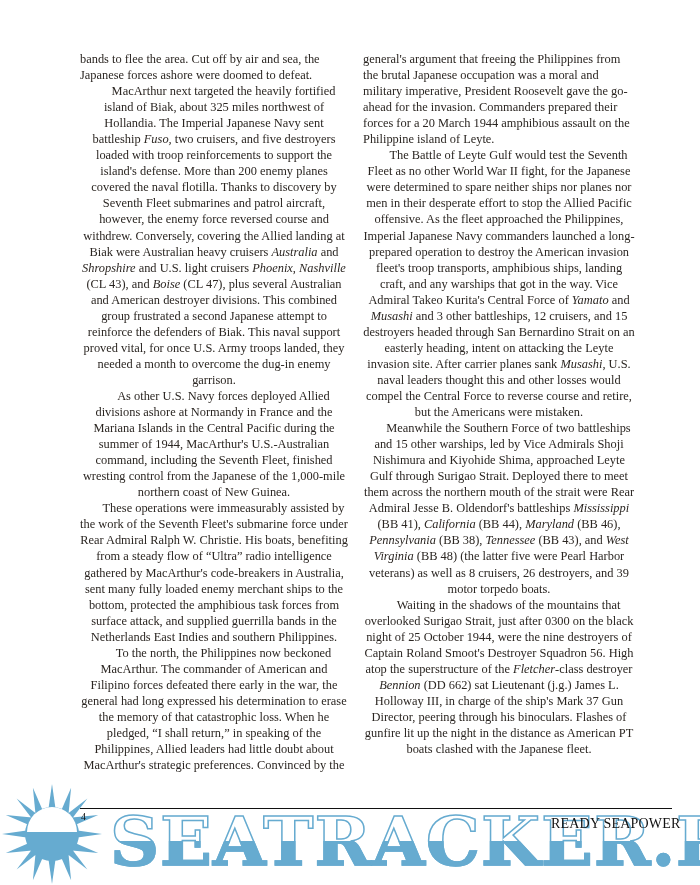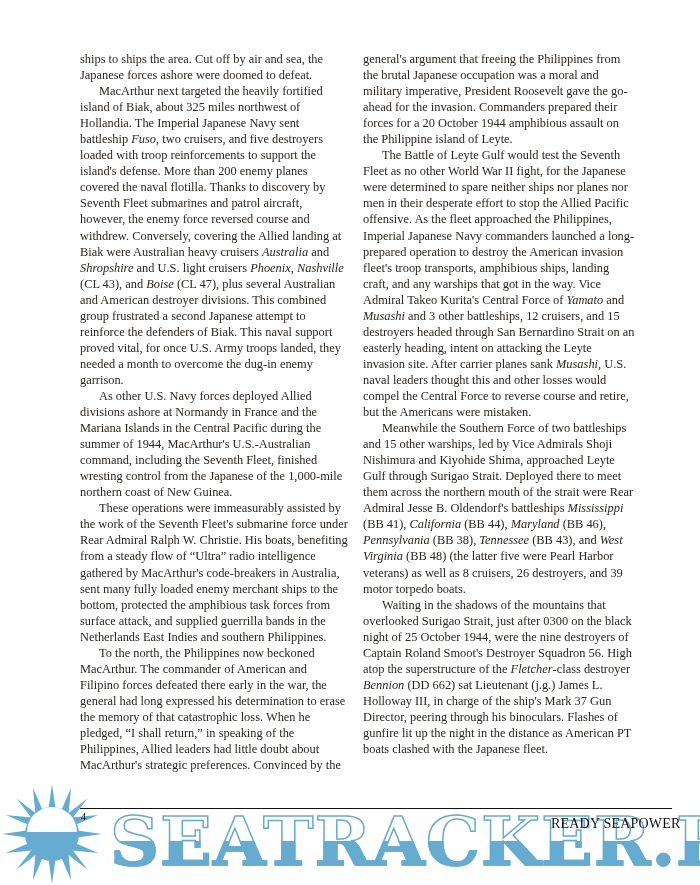--- a/index.html
+++ b/index.html
@@ -9,21 +9,21 @@
     color: #2a2520;
   }
   .col {
     position: absolute; top: 51px; width: 268px;
     font-family: "Liberation Serif", "DejaVu Serif", serif;
     font-size: 12.4px; line-height: 16.05px; color: #2b2622;
   }
   .col.left { left: 80px; }
   .col.right { left: 363px; width: 272px; }
   .col p { margin: 0; text-indent: 0; }
-  .col p.ind { text-indent: 19px; }
+  .col p.ind { text-indent: 19px; text-align: center; }
   .col em { font-style: italic; }
   .rule {
     position: absolute; left: 80px; top: 808px; width: 592px; height: 1px; background: #111;
   }
   .page-num {
     position: absolute; left: 81px; top: 811px; font-size: 10px;
     font-family: "Liberation Serif", serif; color: #111;
   }
   .running-head {
     position: absolute; left: 551px; top: 816px; font-size: 14px; letter-spacing: 0.2px;
@@ -38,29 +38,29 @@
     -webkit-text-stroke: 1.5px #66abd0;
     background: linear-gradient(to bottom, rgba(255,255,255,0) 0%, rgba(255,255,255,0) 50%, #66abd0 50%, #66abd0 100%);
     -webkit-background-clip: text; background-clip: text;
     white-space: nowrap;
   }
 </style>
 </head>
 <body>
 
 <div class="col left">
-  <p>ships to ships the area. Cut off by air and sea, the Japanese forces ashore were doomed to defeat.</p>
+  <p>bands to flee the area. Cut off by air and sea, the Japanese forces ashore were doomed to defeat.</p>
   <p class="ind"><span>MacArthur next targeted the heavily fortified island of Biak, about 325 miles northwest of Hollandia. The Imperial Japanese Navy sent battleship </span><em>Fuso,</em><span> two cruisers, and five destroyers loaded with troop reinforcements to support the island's defense. More than 200 enemy planes covered the naval flotilla. Thanks to discovery by Seventh Fleet submarines and patrol aircraft, however, the enemy force reversed course and withdrew. Conversely, covering the Allied landing at Biak were Australian heavy cruisers </span><em>Australia</em><span> and </span><em>Shropshire</em><span> and U.S. light cruisers </span><em>Phoenix</em><span>, </span><em>Nashville</em><span> (CL 43), and </span><em>Boise</em><span> (CL 47), plus several Australian and American destroyer divisions. This combined group frustrated a second Japanese attempt to reinforce the defenders of Biak. This naval support proved vital, for once U.S. Army troops landed, they needed a month to overcome the dug-in enemy garrison.</span></p>
   <p class="ind">As other U.S. Navy forces deployed Allied divisions ashore at Normandy in France and the Mariana Islands in the Central Pacific during the summer of 1944, MacArthur's U.S.-Australian command, including the Seventh Fleet, finished wresting control from the Japanese of the 1,000-mile northern coast of New Guinea.</p>
   <p class="ind">These operations were immeasurably assisted by the work of the Seventh Fleet's submarine force under Rear Admiral Ralph W. Christie. His boats, benefiting from a steady flow of “Ultra” radio intelligence gathered by MacArthur's code-breakers in Australia, sent many fully loaded enemy merchant ships to the bottom, protected the amphibious task forces from surface attack, and supplied guerrilla bands in the Netherlands East Indies and southern Philippines.</p>
   <p class="ind">To the north, the Philippines now beckoned MacArthur. The commander of American and Filipino forces defeated there early in the war, the general had long expressed his determination to erase the memory of that catastrophic loss. When he pledged, “I shall return,” in speaking of the Philippines, Allied leaders had little doubt about MacArthur's strategic preferences. Convinced by the</p>
 </div>
 
 <div class="col right">
-  <p>general's argument that freeing the Philippines from the brutal Japanese occupation was a moral and military imperative, President Roosevelt gave the go-ahead for the invasion. Commanders prepared their forces for a 20 October 1944 amphibious assault on the Philippine island of Leyte.</p>
+  <p>general's argument that freeing the Philippines from the brutal Japanese occupation was a moral and military imperative, President Roosevelt gave the go-ahead for the invasion. Commanders prepared their forces for a 20 March 1944 amphibious assault on the Philippine island of Leyte.</p>
   <p class="ind"><span>The Battle of Leyte Gulf would test the Seventh Fleet as no other World War II fight, for the Japanese were determined to spare neither ships nor planes nor men in their desperate effort to stop the Allied Pacific offensive. As the fleet approached the Philippines, Imperial Japanese Navy commanders launched a long-prepared operation to destroy the American invasion fleet's troop transports, amphibious ships, landing craft, and any warships that got in the way. Vice Admiral Takeo Kurita's Central Force of </span><em>Yamato</em><span> and </span><em>Musashi</em><span> and 3 other battleships, 12 cruisers, and 15 destroyers headed through San Bernardino Strait on an easterly heading, intent on attacking the Leyte invasion site. After carrier planes sank </span><em>Musashi</em><span>, U.S. naval leaders thought this and other losses would compel the Central Force to reverse course and retire, but the Americans were mistaken.</span></p>
   <p class="ind"><span>Meanwhile the Southern Force of two battleships and 15 other warships, led by Vice Admirals Shoji Nishimura and Kiyohide Shima, approached Leyte Gulf through Surigao Strait. Deployed there to meet them across the northern mouth of the strait were Rear Admiral Jesse B. Oldendorf's battleships </span><em>Mississippi</em><span> (BB 41), </span><em>California</em><span> (BB 44), </span><em>Maryland</em><span> (BB 46), </span><em>Pennsylvania</em><span> (BB 38), </span><em>Tennessee</em><span> (BB 43), and </span><em>West Virginia</em><span> (BB 48) (the latter five were Pearl Harbor veterans) as well as 8 cruisers, 26 destroyers, and 39 motor torpedo boats.</span></p>
   <p class="ind"><span>Waiting in the shadows of the mountains that overlooked Surigao Strait, just after 0300 on the black night of 25 October 1944, were the nine destroyers of Captain Roland Smoot's Destroyer Squadron 56. High atop the superstructure of the </span><em>Fletcher</em><span>-class destroyer </span><em>Bennion</em><span> (DD 662) sat Lieutenant (j.g.) James L. Holloway III, in charge of the ship's Mark 37 Gun Director, peering through his binoculars. Flashes of gunfire lit up the night in the distance as American PT boats clashed with the Japanese fleet.</span></p>
 </div>
 
 <div class="rule"></div>
 
 <svg class="wm-sun" viewBox="0 0 104 104">
   <g fill="#66abd0">
     <polygon points="52,2 56,30 48,30"></polygon>

